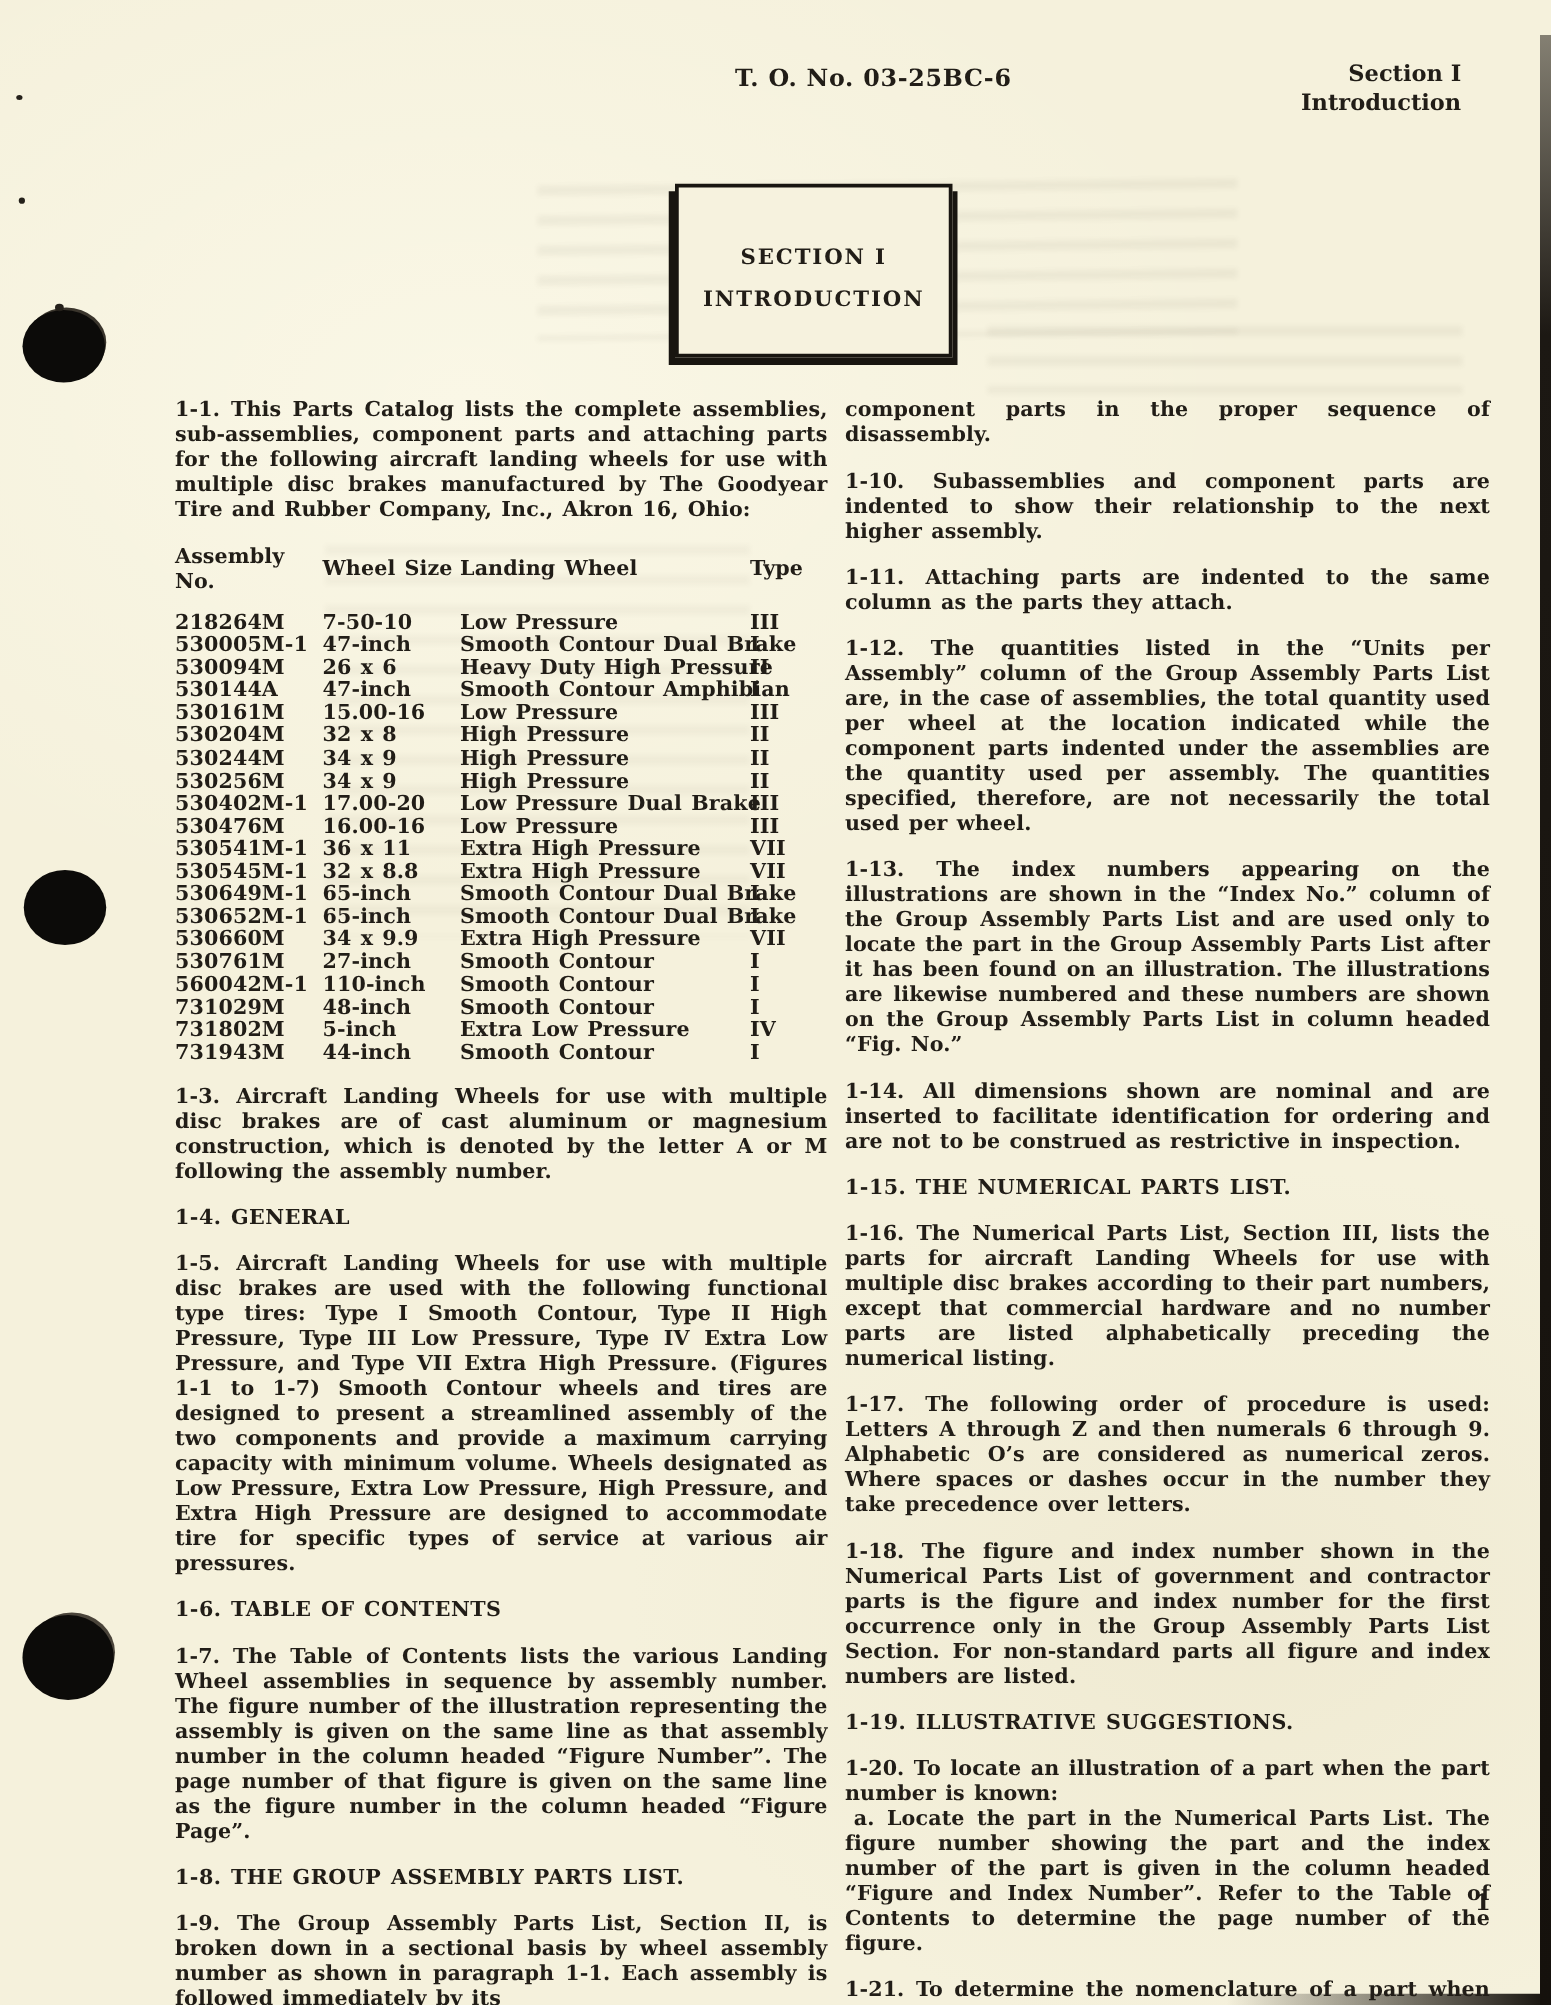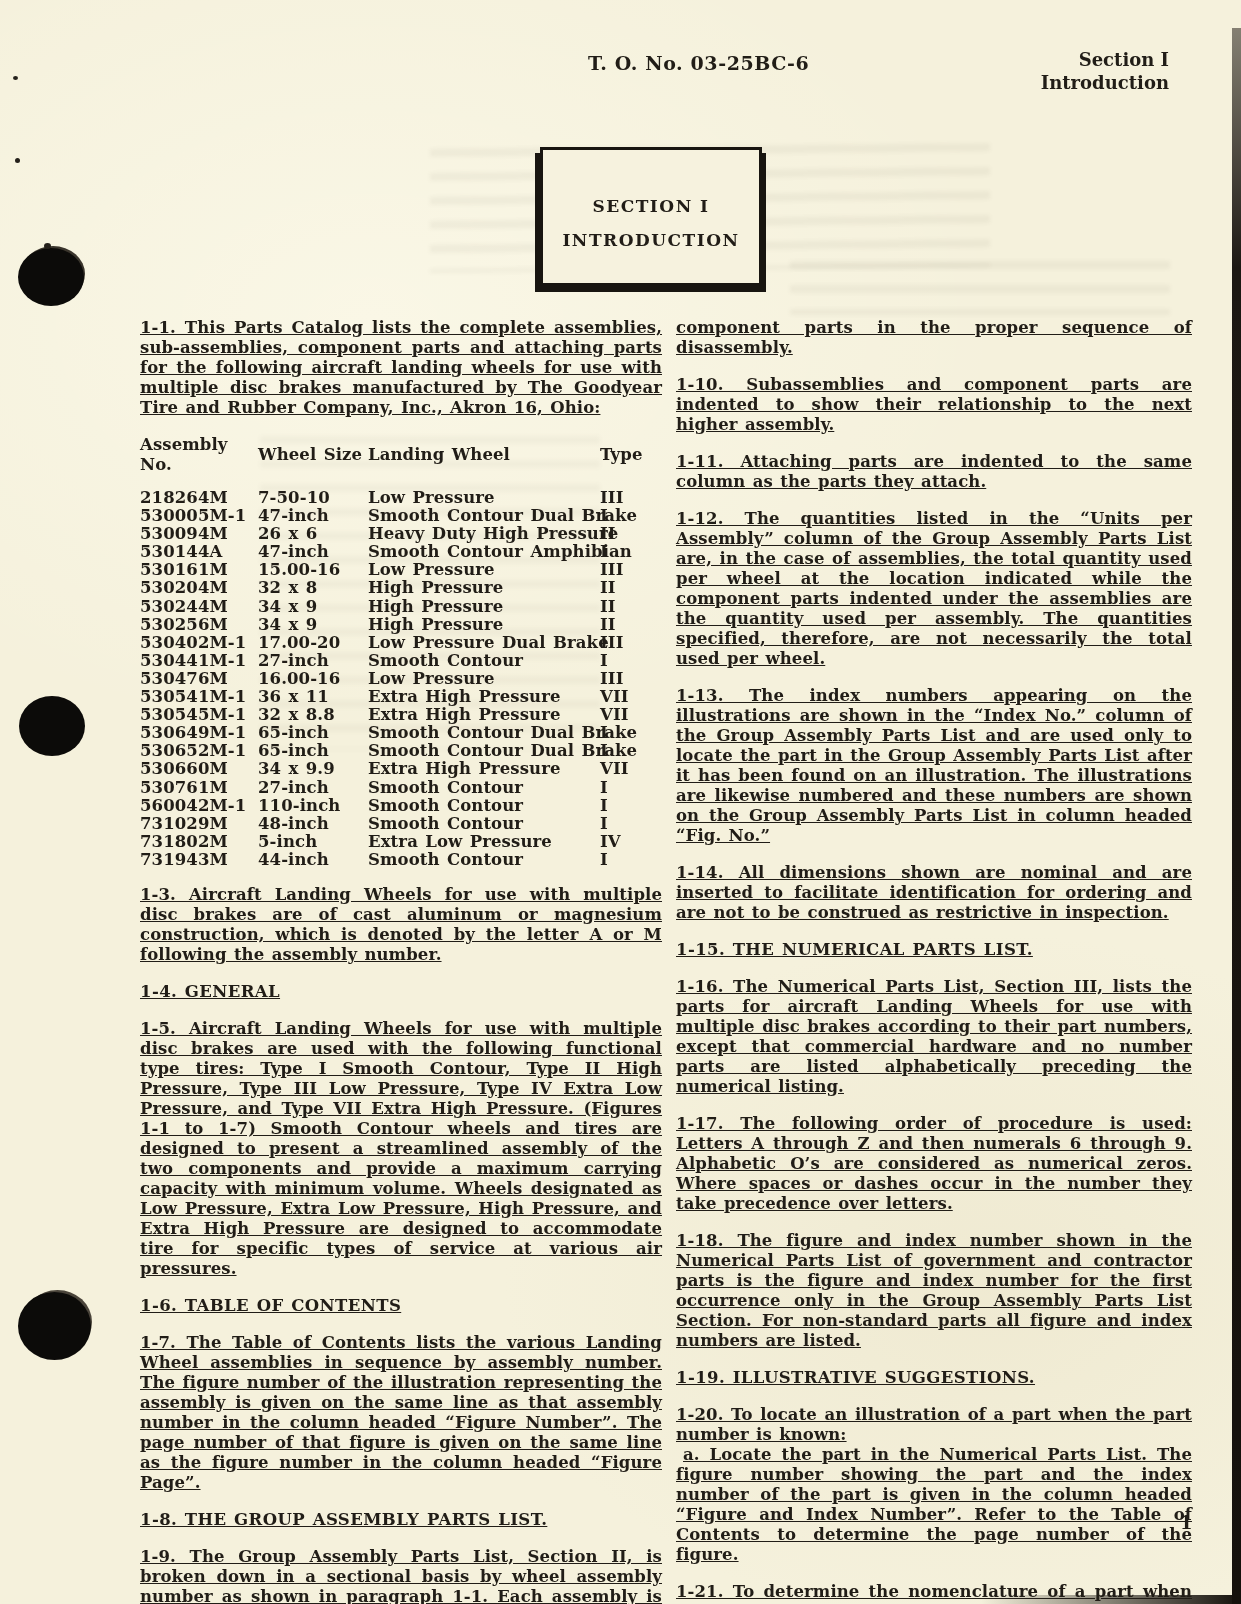--- a/index.html
+++ b/index.html
@@ -45,21 +45,21 @@
     box-shadow:-5px 6px 0 0 #181510, 4px 6px 0 0 #181510;
     text-align:center;
   }
   .section-box .bx1{margin-top:46px;font-size:17px;font-weight:700;letter-spacing:1.5px;}
   .section-box .bx2{margin-top:14px;font-size:17px;font-weight:700;letter-spacing:1.5px;}
   
   .col{position:absolute;top:318px;font-size:16.5px;font-weight:700;line-height:20px;
        text-align:justify;letter-spacing:.1px;word-spacing:1.5px;}
   .col-left{left:140px;width:522px;}
   .col-right{left:676px;width:516px;}
-  .col p{margin:0 0 17px 0;text-decoration:underline;}
+  .col p{margin:0 0 17px 0;}
   .col p.h{letter-spacing:.4px;}
   .col p.tight{margin:0;}
   .col p.sub-end{margin:0 0 17px 0;text-indent:7px;}
   
   table.wheel-table{border-collapse:collapse;margin:0 0 16px 0;width:100%;table-layout:fixed;}
   .wheel-table th{font-size:16.5px;font-weight:700;text-align:left;padding:0 0 14px 0;line-height:20px;}
   .wheel-table td{font-size:16.5px;font-weight:700;padding:0;line-height:18.1px;white-space:nowrap;}
   .wheel-table .c0{width:118px;}
   .wheel-table .c1{width:110px;}
   .wheel-table .c2{width:232px;}
@@ -162,26 +162,20 @@
             <td>530256M</td>
             <td>34 x 9</td>
             <td>High Pressure</td>
             <td>II</td>
           </tr>
           <tr>
             <td>530402M-1</td>
             <td>17.00-20</td>
             <td>Low Pressure Dual Brake</td>
             <td>III</td>
-          </tr>
-          <tr>
-            <td>530441M-1</td>
-            <td>27-inch</td>
-            <td>Smooth Contour</td>
-            <td>I</td>
           </tr>
           <tr>
             <td>530476M</td>
             <td>16.00-16</td>
             <td>Low Pressure</td>
             <td>III</td>
           </tr>
           <tr>
             <td>530541M-1</td>
             <td>36 x 11</td>

